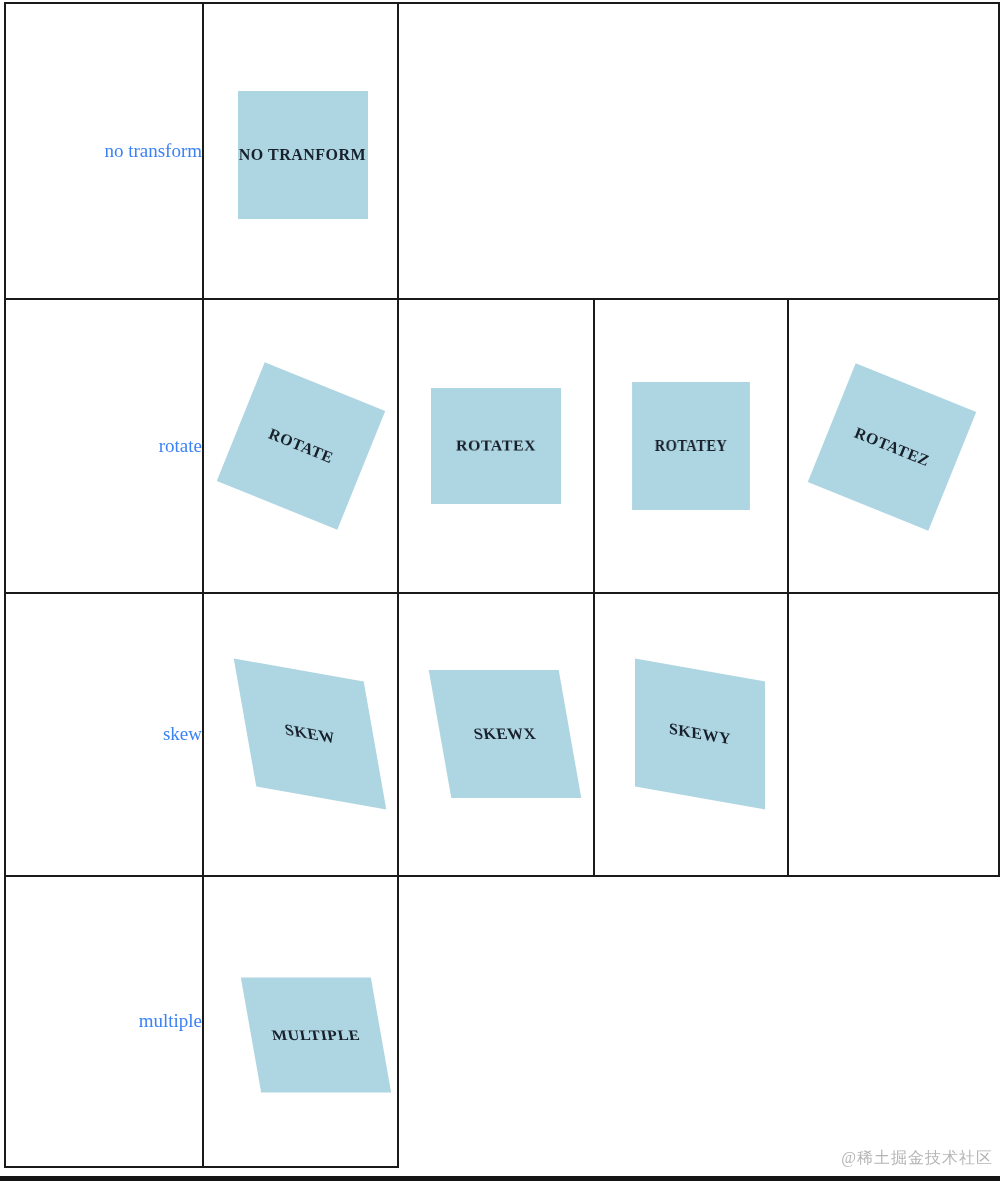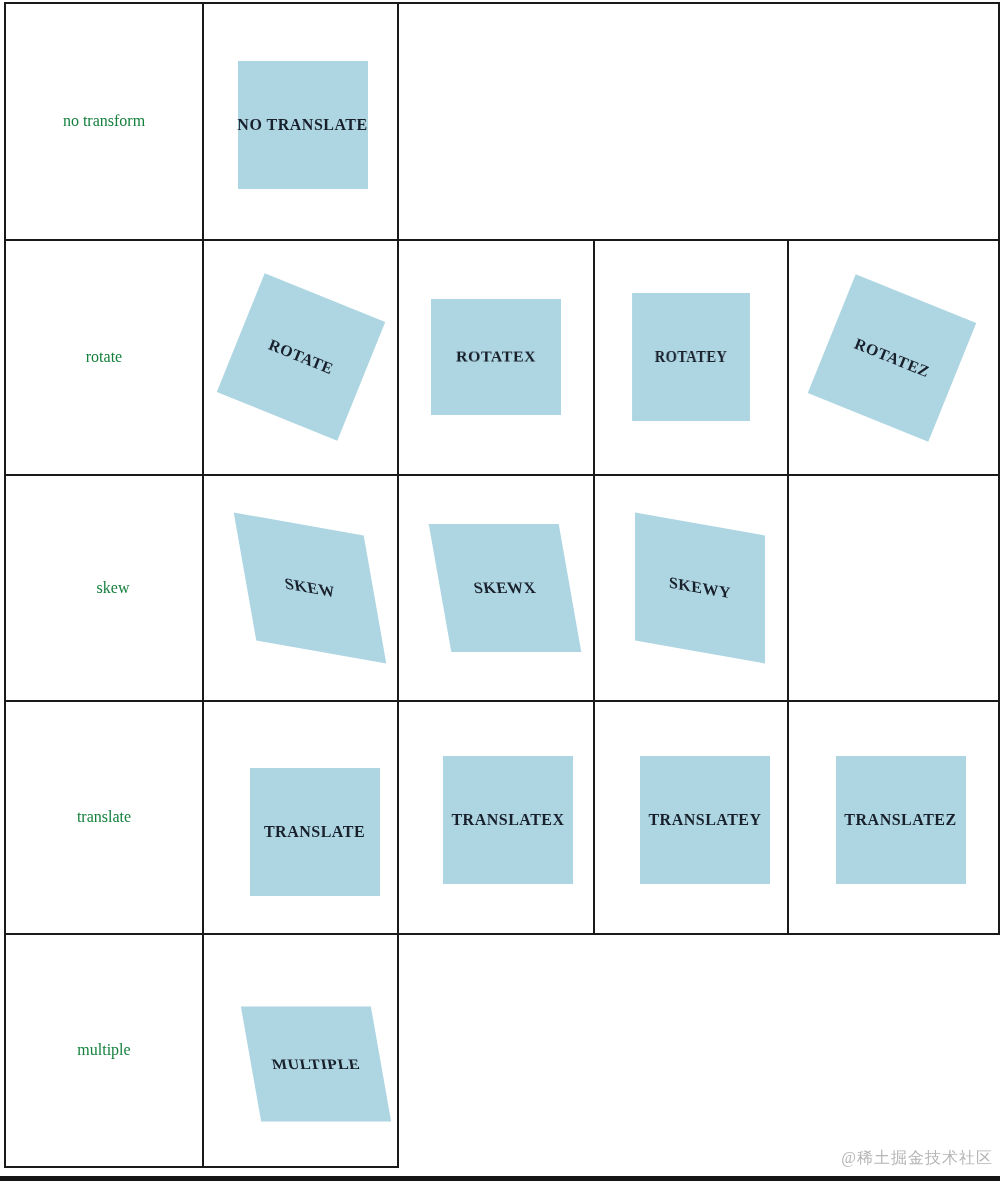--- a/index.html
+++ b/index.html
@@ -20,21 +20,21 @@
      vertical-align:middle;text-align:center;overflow:visible;}
   td.filler{border:none;background:#ffffff;}
 
   tr.r1 td{height:194px;}
   tr.r2 td{height:193px;}
   tr.r3 td{height:185px;padding-left:18px;}
   tr.r4 td{height:188px;}
   tr.r5 td{height:191px;}
   tr.r6 td{height:191px;}
 
-  td.lbl{font-size:16px;color:#15803d;}
+  td.lbl{font-size:19px;color:#3b82f6;text-align:right;}
 
   .box{
     display:inline-flex;align-items:center;justify-content:center;
     width:130px;height:128px;
     background:#aed6e2;
     font-weight:bold;font-size:16px;letter-spacing:0.5px;
     color:#18202c;line-height:1;white-space:nowrap;
   }
   
   .t-no-transform{transform:translate(2px,4px);}
@@ -76,21 +76,21 @@
         <col style="width:195px">
         <col style="width:196px">
       <col style="width:194px">
         <col style="width:211px">
     </colgroup>
 
     <tbody>
         <tr class="r1">
       <td class="lbl">no transform</td>
       <td>
-        <div class="box t-no-transform">NO TRANSLATE</div>
+        <div class="box t-no-transform">NO TRANFORM</div>
       </td>
       <td colspan="3"></td>
     </tr>
 
     <tr class="r2">
       <td class="lbl">rotate</td>
       <td>
         <div class="box t-rotate">ROTATE</div>
       </td>
       <td>
@@ -112,35 +112,20 @@
       <td>
         <div class="box t-skewx">SKEWX</div>
       </td>
       <td>
         <div class="box t-skewy">SKEWY</div>
       </td>
       <td></td>
     </tr>
 
 
-    <tr class="r5">
-      <td class="lbl">translate</td>
-      <td>
-        <div class="box t-translate">TRANSLATE</div>
-      </td>
-      <td>
-        <div class="box t-translatex">TRANSLATEX</div>
-      </td>
-      <td>
-        <div class="box t-translatey">TRANSLATEY</div>
-      </td>
-      <td>
-        <div class="box t-translatez">TRANSLATEZ</div>
-      </td>
-    </tr>
 
     <tr class="r6">
       <td class="lbl">multiple</td>
       <td>
         <div class="box t-multiple">MULTIPLE</div>
       </td>
       <td class="filler" colspan="3"></td>
     </tr>
   </tbody>
     </table>

